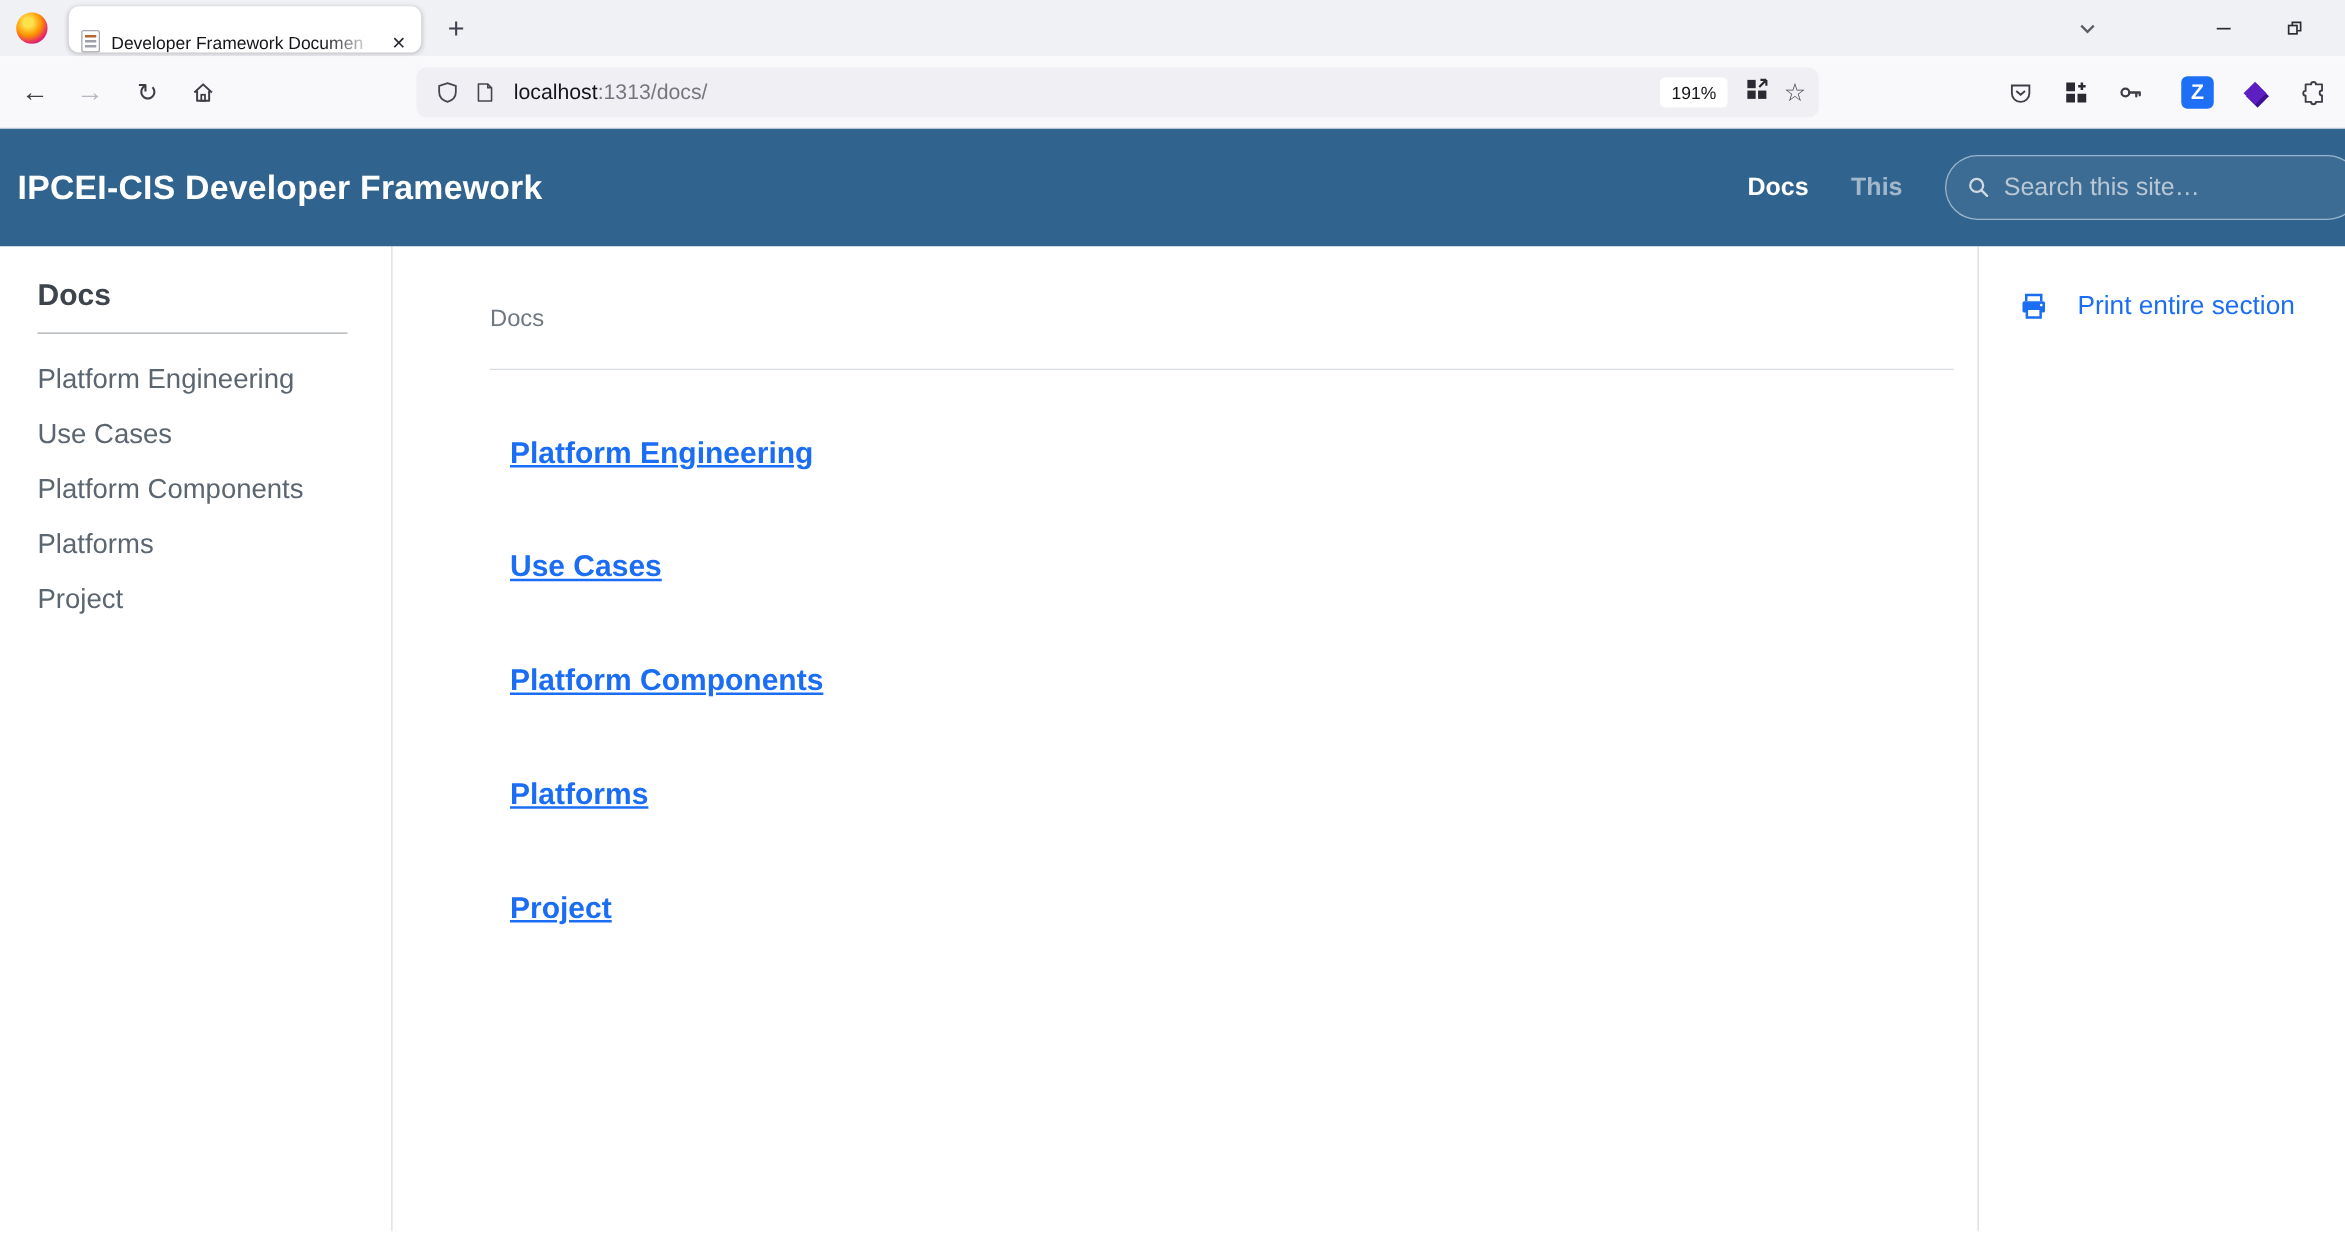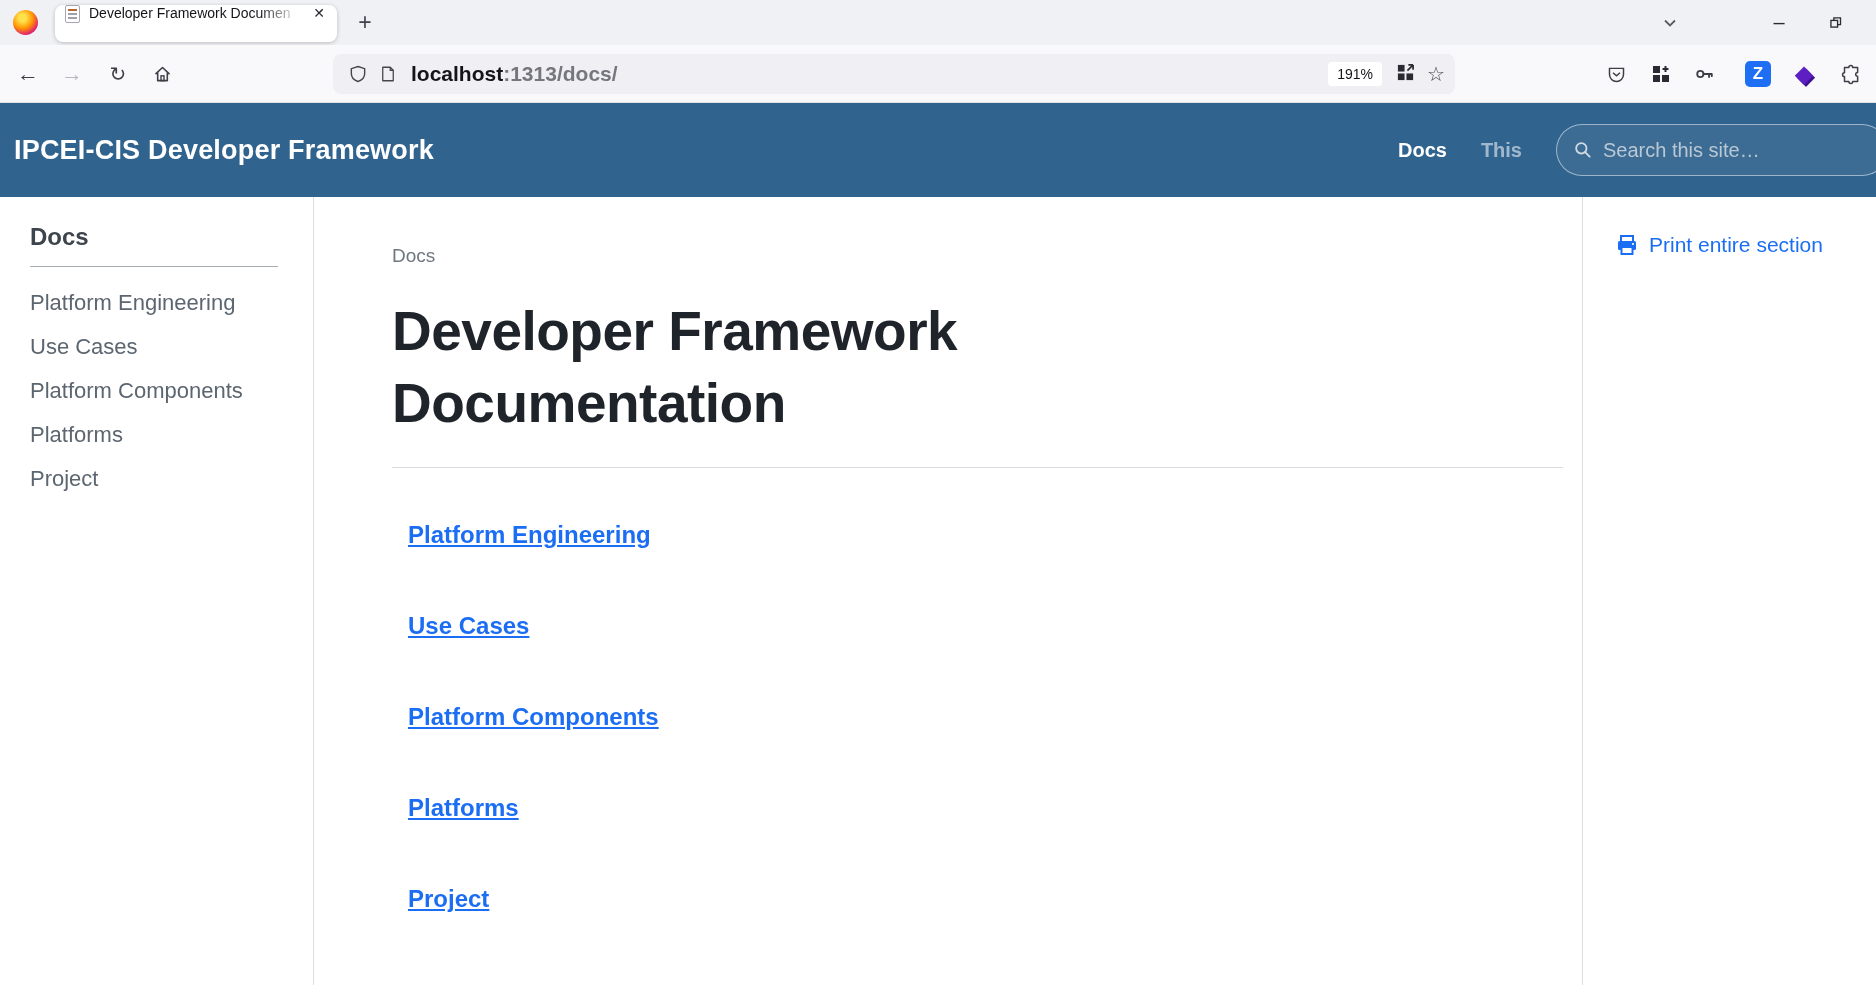--- a/index.html
+++ b/index.html
@@ -4,21 +4,21 @@
 <style>
   * { box-sizing: border-box; margin: 0; padding: 0; }
   html,body { width:1876px; height:986px; overflow:hidden; background:#fff;
               font-family:"Liberation Sans", sans-serif; }
 
   
   .tabstrip { position:relative; height:45px; background:#f0f1f4; }
   .fx-logo { position:absolute; left:13px; top:10px; width:25px; height:25px; border-radius:50%;
              background: radial-gradient(circle at 38% 32%, #ffe14d 0 16%, #ff9500 45%, #e3246b 72%, #7542e5 100%); }
   .tab { position:absolute; left:55px; top:5px; width:282px; height:37px; background:#fff;
-         border-radius:8px; box-shadow:0 1px 4px rgba(0,0,0,.22); display:flex; align-items:flex-start; padding:0 10px; }
+         border-radius:8px; box-shadow:0 1px 4px rgba(0,0,0,.22); display:flex; align-items:flex-end; padding:0 10px; }
   .tab-favicon { width:15px; height:18px; border:1.5px solid #a7a7b0; border-radius:2px; position:relative; background:#fdfdfd; flex:0 0 auto; }
   .tab-favicon i { position:absolute; left:2px; right:2px; height:1.5px; background:#b9652f; display:block; }
   .tab-favicon i:nth-child(1){ top:3px; }
   .tab-favicon i:nth-child(2){ top:7px; background:#a0a0aa; }
   .tab-favicon i:nth-child(3){ top:11px; background:#a0a0aa; }
   .tab-title { flex:1; margin:0 4px 0 9px; font-size:14px; color:#15141a; white-space:nowrap; overflow:hidden;
                -webkit-mask-image:linear-gradient(90deg,#000 78%,transparent 97%);
                mask-image:linear-gradient(90deg,#000 78%,transparent 97%); }
   .tab-close { font-size:14px; color:#2b2a33; padding:0 2px; }
   .newtab-btn { position:absolute; left:349px; top:6px; width:32px; height:32px; font-size:23px; color:#42414d;
@@ -31,21 +31,21 @@
   .toolbar { position:relative; height:58px; background:#f9f9fb; border-bottom:1px solid #e1e1e6; }
   .tb-btn { position:absolute; top:13px; width:32px; height:32px; display:flex; align-items:center; justify-content:center;
             font-size:22px; color:#3e3e46; border-radius:6px; }
   .tb-back { left:12px; }
   .tb-fwd  { left:56px; color:#b8b8c1; }
   .tb-reload { left:102px; font-size:20px; }
   .tb-home { left:146px; }
   .urlbar { position:absolute; left:333px; top:9px; width:1122px; height:40px; background:#f0f0f4;
             border-radius:8px; display:flex; align-items:center; padding:0 10px; }
   .url-icon { width:30px; height:30px; display:flex; align-items:center; justify-content:center; color:#45454f; }
-  .url-text { font-size:21px; color:#15141a; margin-left:8px; white-space:nowrap;font-weight:bold; }
+  .url-text { font-size:17px; color:#15141a; margin-left:8px; white-space:nowrap; }
   .url-text .path { color:#76767f; }
   .zoom-pill { margin-left:auto; background:#fff; border-radius:4px; padding:4px 9px; font-size:14px; color:#15141a; }
   .grid-arrow { margin-left:14px; }
   .url-star { margin-left:12px; font-size:20px; color:#45454f; }
   .tb-right { position:absolute; top:13px; width:32px; height:32px; display:flex; align-items:center; justify-content:center; color:#3e3e46; }
   .i-pocket { left:1600px; } .i-ext { left:1645px; } .i-key { left:1688px; }
   .i-z { left:1742px; } .i-layers { left:1788px; } .i-puzzle { left:1835px; }
   .zbadge { width:26px; height:26px; border-radius:5px; background:#1f6ff5; color:#fff; font-weight:bold;
             font-size:17px; display:flex; align-items:center; justify-content:center; }
   .diamond { font-size:24px; color:#5d1ec2; text-shadow:2px 2px 0 #3d1091; line-height:1; }
@@ -75,21 +75,21 @@
   .main h1 { margin-top:28px; font-size:55px; line-height:72px; font-weight:bold; color:#1f242a;
              letter-spacing:-.5px; max-width:780px; }
   .intro { margin-top:42px; font-size:20px; color:#212529; }
   .main-hr { border:none; border-top:1px solid #d9dde2; width:1171px; margin-top:28px; }
   .sections { margin-top:52px; }
   .section-link { display:inline-block; clear:both; font-size:24px; font-weight:bold; color:#1b6ef3;
                   text-decoration:underline; margin:0 0 62px 16px; line-height:29px; }
   .section-row { display:block; }
 
   .aside { width:294px; flex:0 0 294px; border-left:1px solid #d8dde2; padding:36px 0 0 32px; }
-  .print-link { display:flex; align-items:flex-start; gap:10px; font-size:21px; color:#1b6ef3; text-decoration:none; }
+  .print-link { display:flex; align-items:flex-start; gap:23px; font-size:21px; color:#1b6ef3; text-decoration:none; }
 
   a { cursor:pointer; }
 </style>
 </head>
 <body>
 
 <div class="tabstrip">
   <div class="fx-logo"></div>
 
   <div class="tab">
@@ -210,21 +210,20 @@
     <hr class="sb-hr">
     <a class="sb-item">Platform Engineering</a>
     <a class="sb-item">Use Cases</a>
     <a class="sb-item">Platform Components</a>
     <a class="sb-item">Platforms</a>
     <a class="sb-item">Project</a>
   </div>
 
   <div class="main">
     <a class="crumb">Docs</a>
-    <h1>Developer Framework Documentation</h1>
     <hr class="main-hr">
 
     <div class="sections">
       <span class="section-row"><a class="section-link">Platform Engineering</a></span>
       <span class="section-row"><a class="section-link">Use Cases</a></span>
       <span class="section-row"><a class="section-link">Platform Components</a></span>
       <span class="section-row"><a class="section-link">Platforms</a></span>
       <span class="section-row"><a class="section-link">Project</a></span>
     </div>
   </div>

